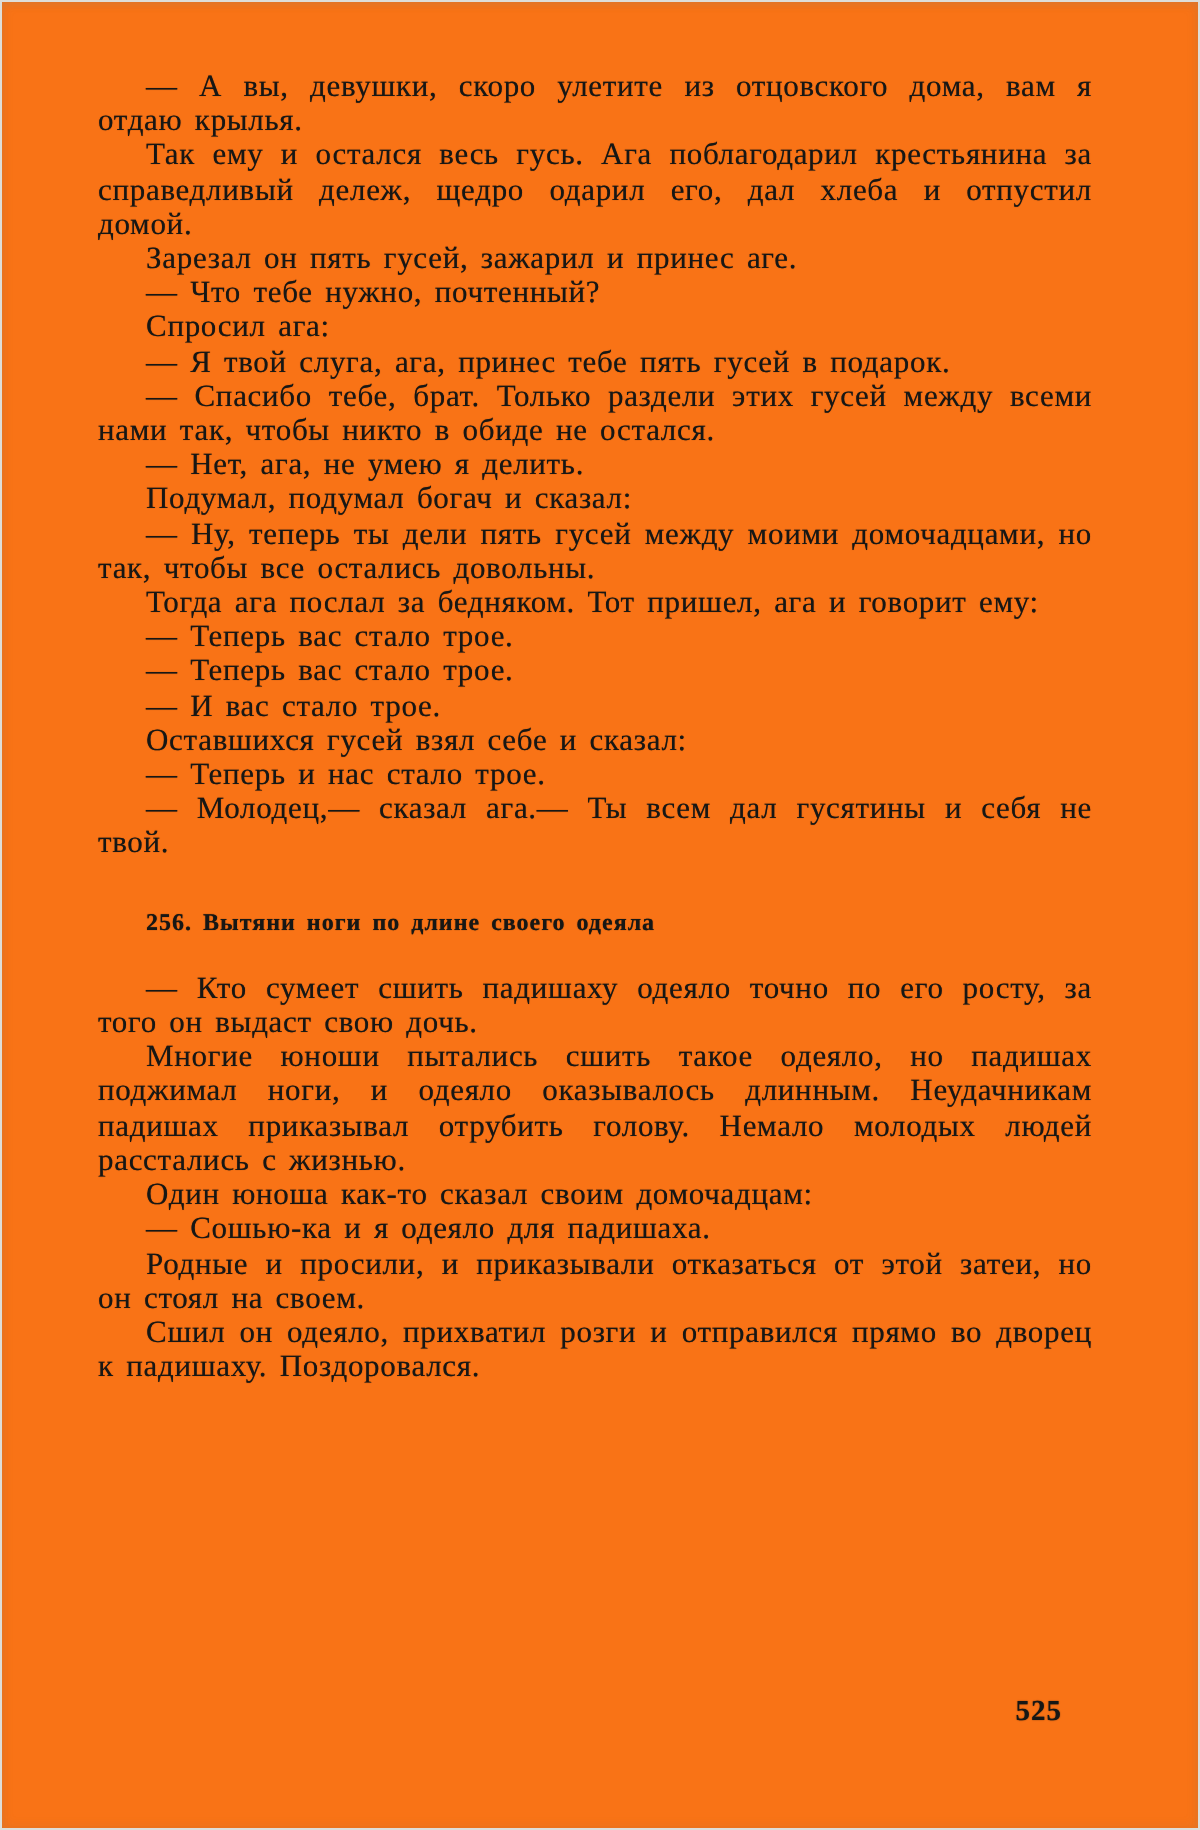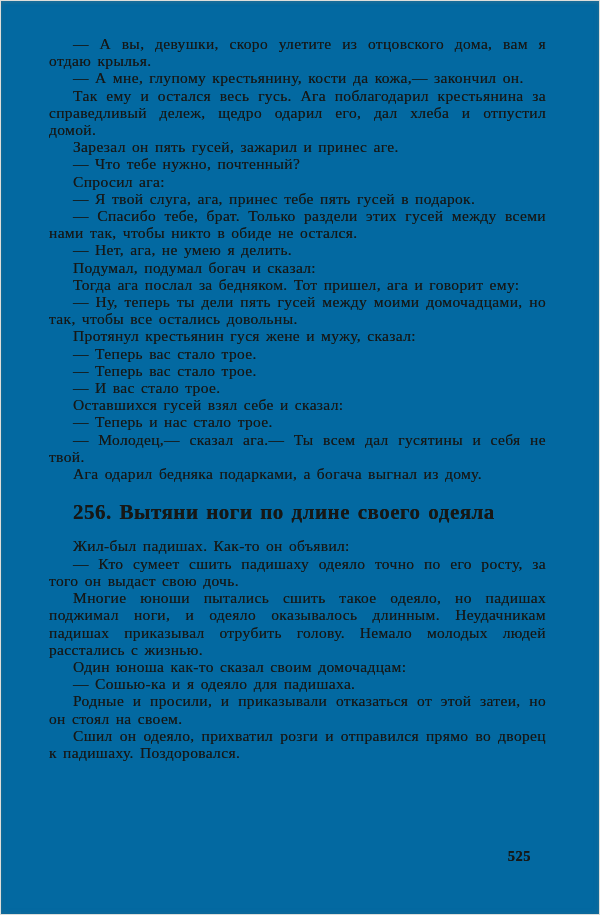--- a/index.html
+++ b/index.html
@@ -5,21 +5,21 @@
   html, body {
     margin: 0;
     padding: 0;
     background: #ffffff;
   }
   .page {
     position: relative;
     width: 600px;
     height: 915px;
     margin: 0;
-    background: #0369a1;
+    background: #f97316;
     box-sizing: border-box;
     border: 1px solid #dededa;
     box-shadow: inset 0 0 6px rgba(120,120,115,0.18),
                 inset 0 2px 3px rgba(140,140,135,0.12);
     overflow: hidden;
     font-family: "Liberation Serif", "DejaVu Serif", serif;
     color: #171715;
   }
   .text-block {
     position: absolute;
@@ -33,21 +33,21 @@
     text-align: justify;
     text-shadow: 0 0 0.4px rgba(20,20,18,0.65);
   }
   .para {
     margin: 0;
     text-indent: 24px;
   }
   .story-heading {
     margin: 22px 0 16px 0;
     padding-left: 24px;
-    font-size: 21px;
+    font-size: 12px;
     font-weight: bold;
     letter-spacing: 0.5px;
     text-align: left;
     text-indent: 0;
     text-shadow: 0 0 0.5px rgba(20,20,18,0.8);
   }
   .page-number {
     position: absolute;
     top: 847px;
     right: 68px;
@@ -57,43 +57,39 @@
     text-shadow: 0 0 0.6px rgba(20,20,18,0.8);
   }
 </style>
 </head>
 <body>
 
 <div class="page">
   <div class="text-block">
 
     <p class="para">— А вы, девушки, скоро улетите из отцовского дома, вам я отдаю крылья.</p>
-    <p class="para">— А мне, глупому крестьянину, кости да кожа,— закончил он.</p>
     <p class="para">Так ему и остался весь гусь. Ага поблагодарил крестьянина за справедливый дележ, щедро одарил его, дал хлеба и отпустил домой.</p>
     <p class="para">Зарезал он пять гусей, зажарил и принес аге.</p>
     <p class="para">— Что тебе нужно, почтенный?</p>
     <p class="para">Спросил ага:</p>
     <p class="para">— Я твой слуга, ага, принес тебе пять гусей в подарок.</p>
     <p class="para">— Спасибо тебе, брат. Только раздели этих гусей между всеми нами так, чтобы никто в обиде не остался.</p>
     <p class="para">— Нет, ага, не умею я делить.</p>
     <p class="para">Подумал, подумал богач и сказал:</p>
+    <p class="para">— Ну, теперь ты дели пять гусей между моими домочадцами, но так, чтобы все остались довольны.</p>
     <p class="para">Тогда ага послал за бедняком. Тот пришел, ага и говорит ему:</p>
-    <p class="para">— Ну, теперь ты дели пять гусей между моими домочадцами, но так, чтобы все остались довольны.</p>
-    <p class="para">Протянул крестьянин гуся жене и мужу, сказал:</p>
     <p class="para">— Теперь вас стало трое.</p>
     <p class="para">— Теперь вас стало трое.</p>
     <p class="para">— И вас стало трое.</p>
     <p class="para">Оставшихся гусей взял себе и сказал:</p>
     <p class="para">— Теперь и нас стало трое.</p>
     <p class="para">— Молодец,— сказал ага.— Ты всем дал гусятины и себя не твой.</p>
-    <p class="para">Ага одарил бедняка подарками, а богача выгнал из дому.</p>
 
     <h2 class="story-heading">256. Вытяни ноги по длине своего одеяла</h2>
 
-    <p class="para">Жил-был падишах. Как-то он объявил:</p>
     <p class="para">— Кто сумеет сшить падишаху одеяло точно по его росту, за того он выдаст свою дочь.</p>
     <p class="para">Многие юноши пытались сшить такое одеяло, но падишах поджимал ноги, и одеяло оказывалось длинным. Неудачникам падишах приказывал отрубить голову. Немало молодых людей расстались с жизнью.</p>
     <p class="para">Один юноша как-то сказал своим домочадцам:</p>
     <p class="para">— Сошью-ка и я одеяло для падишаха.</p>
     <p class="para">Родные и просили, и приказывали отказаться от этой затеи, но он стоял на своем.</p>
     <p class="para">Сшил он одеяло, прихватил розги и отправился прямо во дворец к падишаху. Поздоровался.</p>
 
   </div>
 
   <div class="page-number">525</div>

